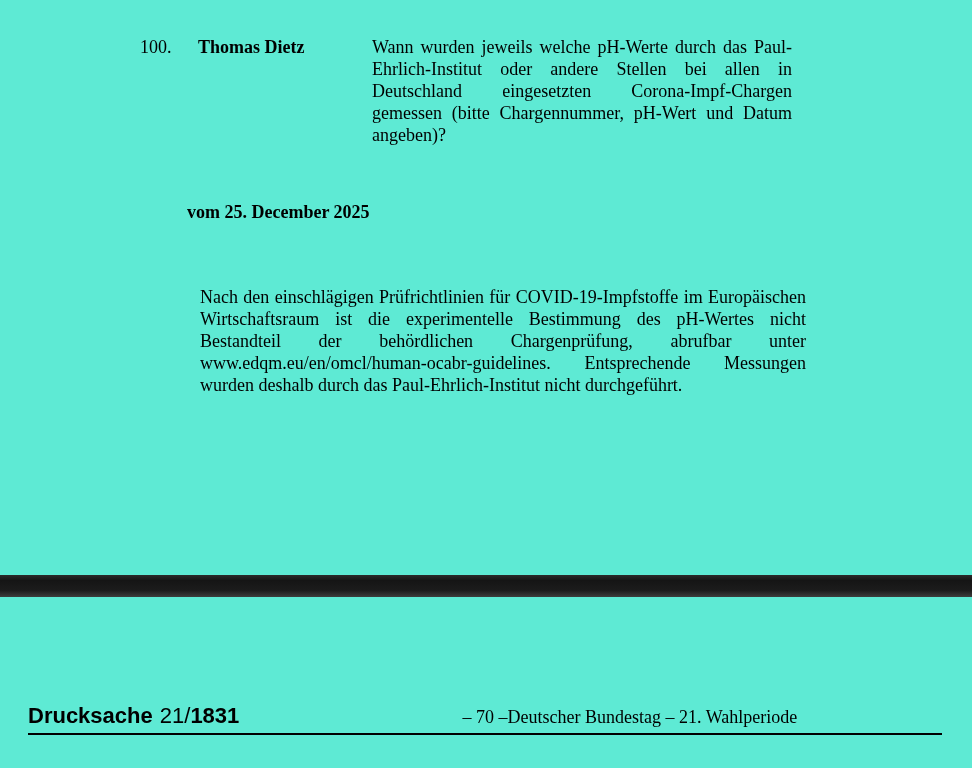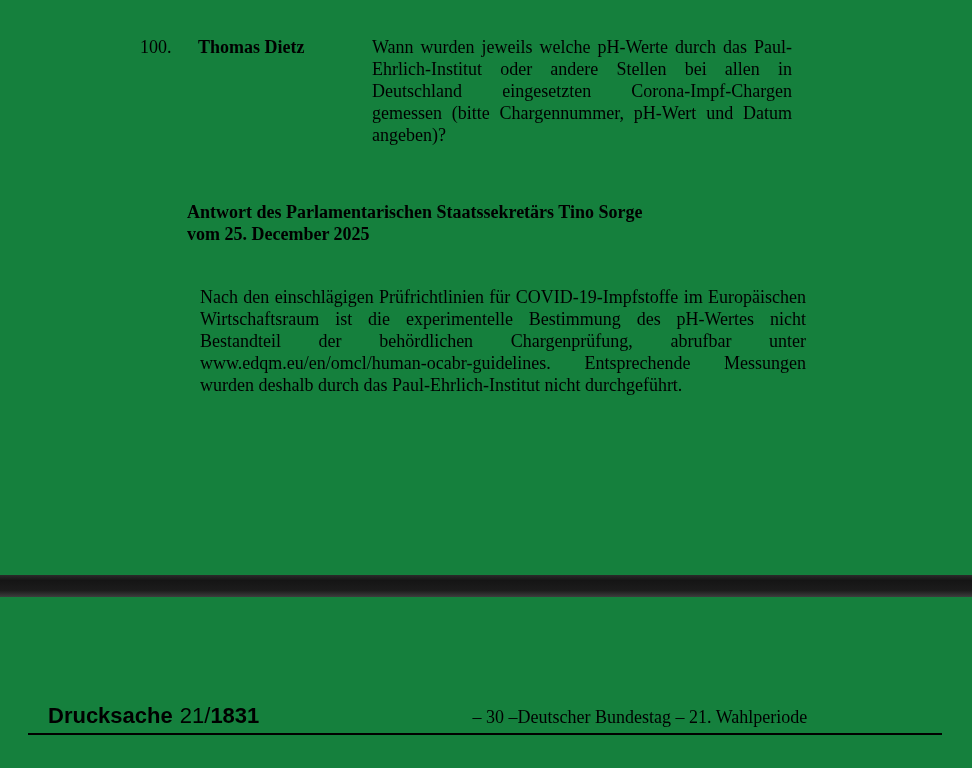--- a/index.html
+++ b/index.html
@@ -1,20 +1,20 @@
 <!DOCTYPE html>
 <html><head>
 <meta charset="utf-8">
 <style>
   html, body { margin: 0; padding: 0; background: #ffffff; }
   .page {
     position: relative;
     width: 972px;
     height: 768px;
-    background: #15803d;
+    background: #5eead4;
     color: #000000;
     font-family: "Liberation Serif", "DejaVu Serif", serif;
     overflow: hidden;
   }
 
   
   .question-block {
     position: absolute;
     top: 36px;
     left: 140px;
@@ -68,21 +68,20 @@
   
   .footer {
     position: absolute;
     top: 701px;
     left: 28px;
     right: 30px;
     display: flex;
     align-items: baseline;
     font-size: 18px;
     line-height: 30px;
-    margin-left: 20px;
   }
   .footer-left {
     flex: 1;
     font-family: "Liberation Sans", "DejaVu Sans", sans-serif;
     font-size: 22px;
     white-space: nowrap;
   }
   .footer-left .bold { font-weight: bold; }
   .footer-left .label { margin-right: 0.32em; }
   .footer-center { flex: 0 0 auto; text-align: center; }
@@ -103,31 +102,30 @@
 
   <section class="question-block">
     <div class="q-number">100.</div>
     <div class="q-person">
       <div class="name">Thomas Dietz</div>
     </div>
     <div class="q-text">Wann wurden jeweils welche pH-Werte durch das Paul-Ehrlich-Institut oder andere Stellen bei allen in Deutschland eingesetzten Corona-Impf-Chargen gemessen (bitte Chargennummer, pH-Wert und Datum angeben)?</div>
   </section>
 
   <section class="answer-heading">
-    <div>Antwort des Parlamentarischen Staatssekretärs Tino Sorge</div>
     <div>vom 25. December 2025</div>
   </section>
 
   <p class="answer-text">Nach den einschlägigen Prüfrichtlinien für COVID-19-Impfstoffe im Europäischen Wirtschaftsraum ist die experimentelle Bestimmung des pH-Wertes nicht Bestandteil der behördlichen Chargenprüfung, abrufbar unter www.edqm.eu/en/omcl/human-ocabr-guidelines. Entsprechende Messungen wurden deshalb durch das Paul-Ehrlich-Institut nicht durchgeführt.</p>
 
   <div class="separator-bar"></div>
 
   <footer class="footer">
     <div class="footer-left">
       <span class="bold label">Drucksache</span><span>21/</span><span class="bold">1831</span>
     </div>
-    <div class="footer-center">– 30 –</div>
+    <div class="footer-center">– 70 –</div>
     <div class="footer-right">Deutscher Bundestag – 21. Wahlperiode</div>
   </footer>
 
   <div class="footer-rule"></div>
 
 </div>
 
 </body></html>

